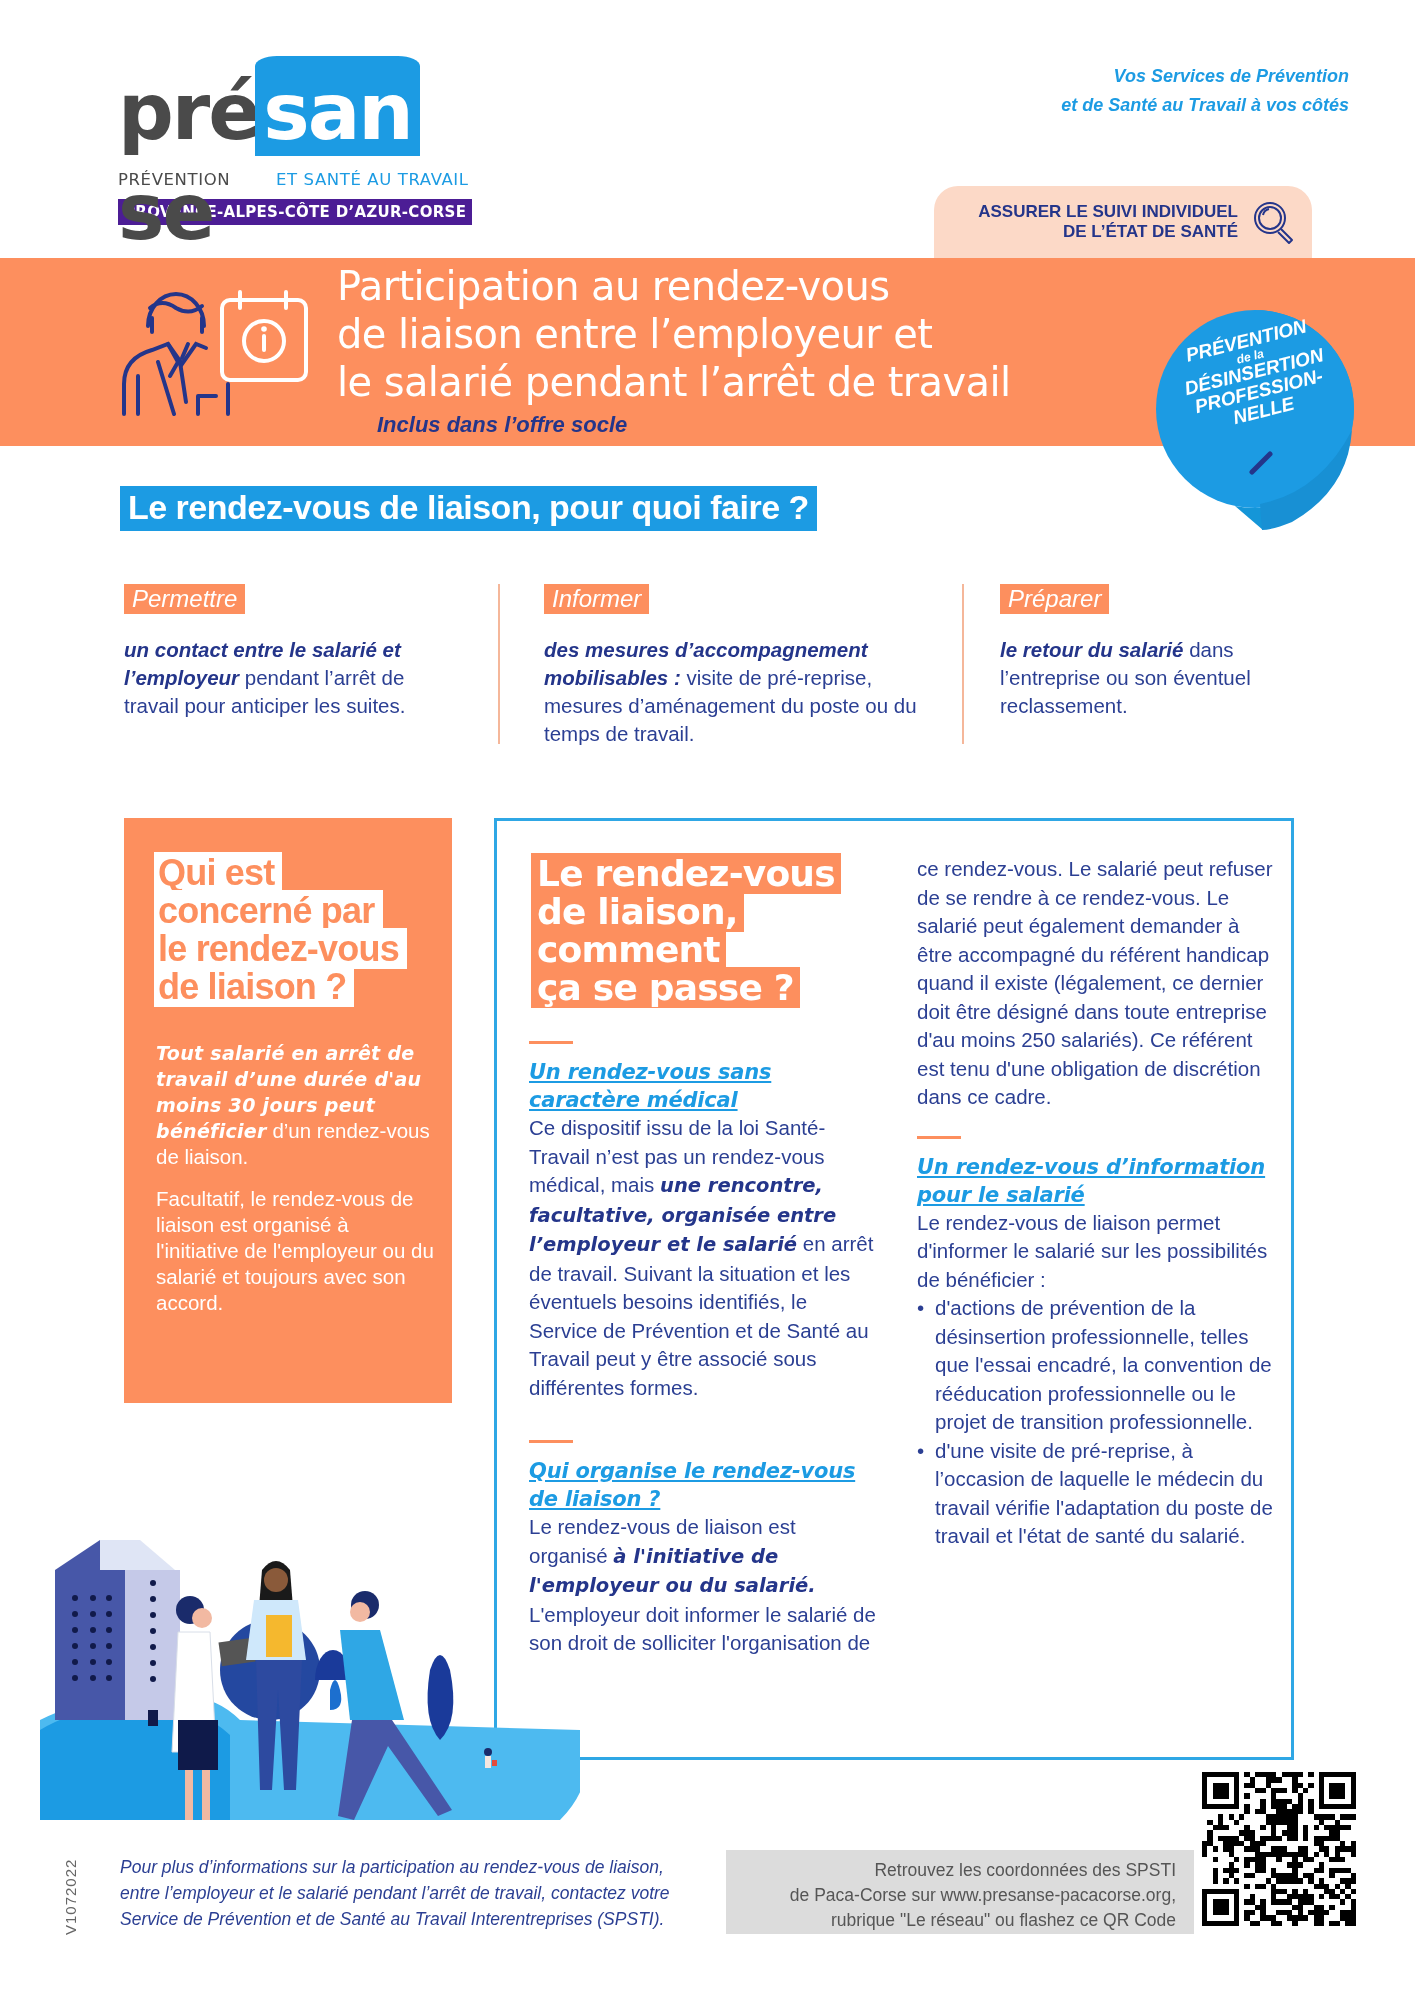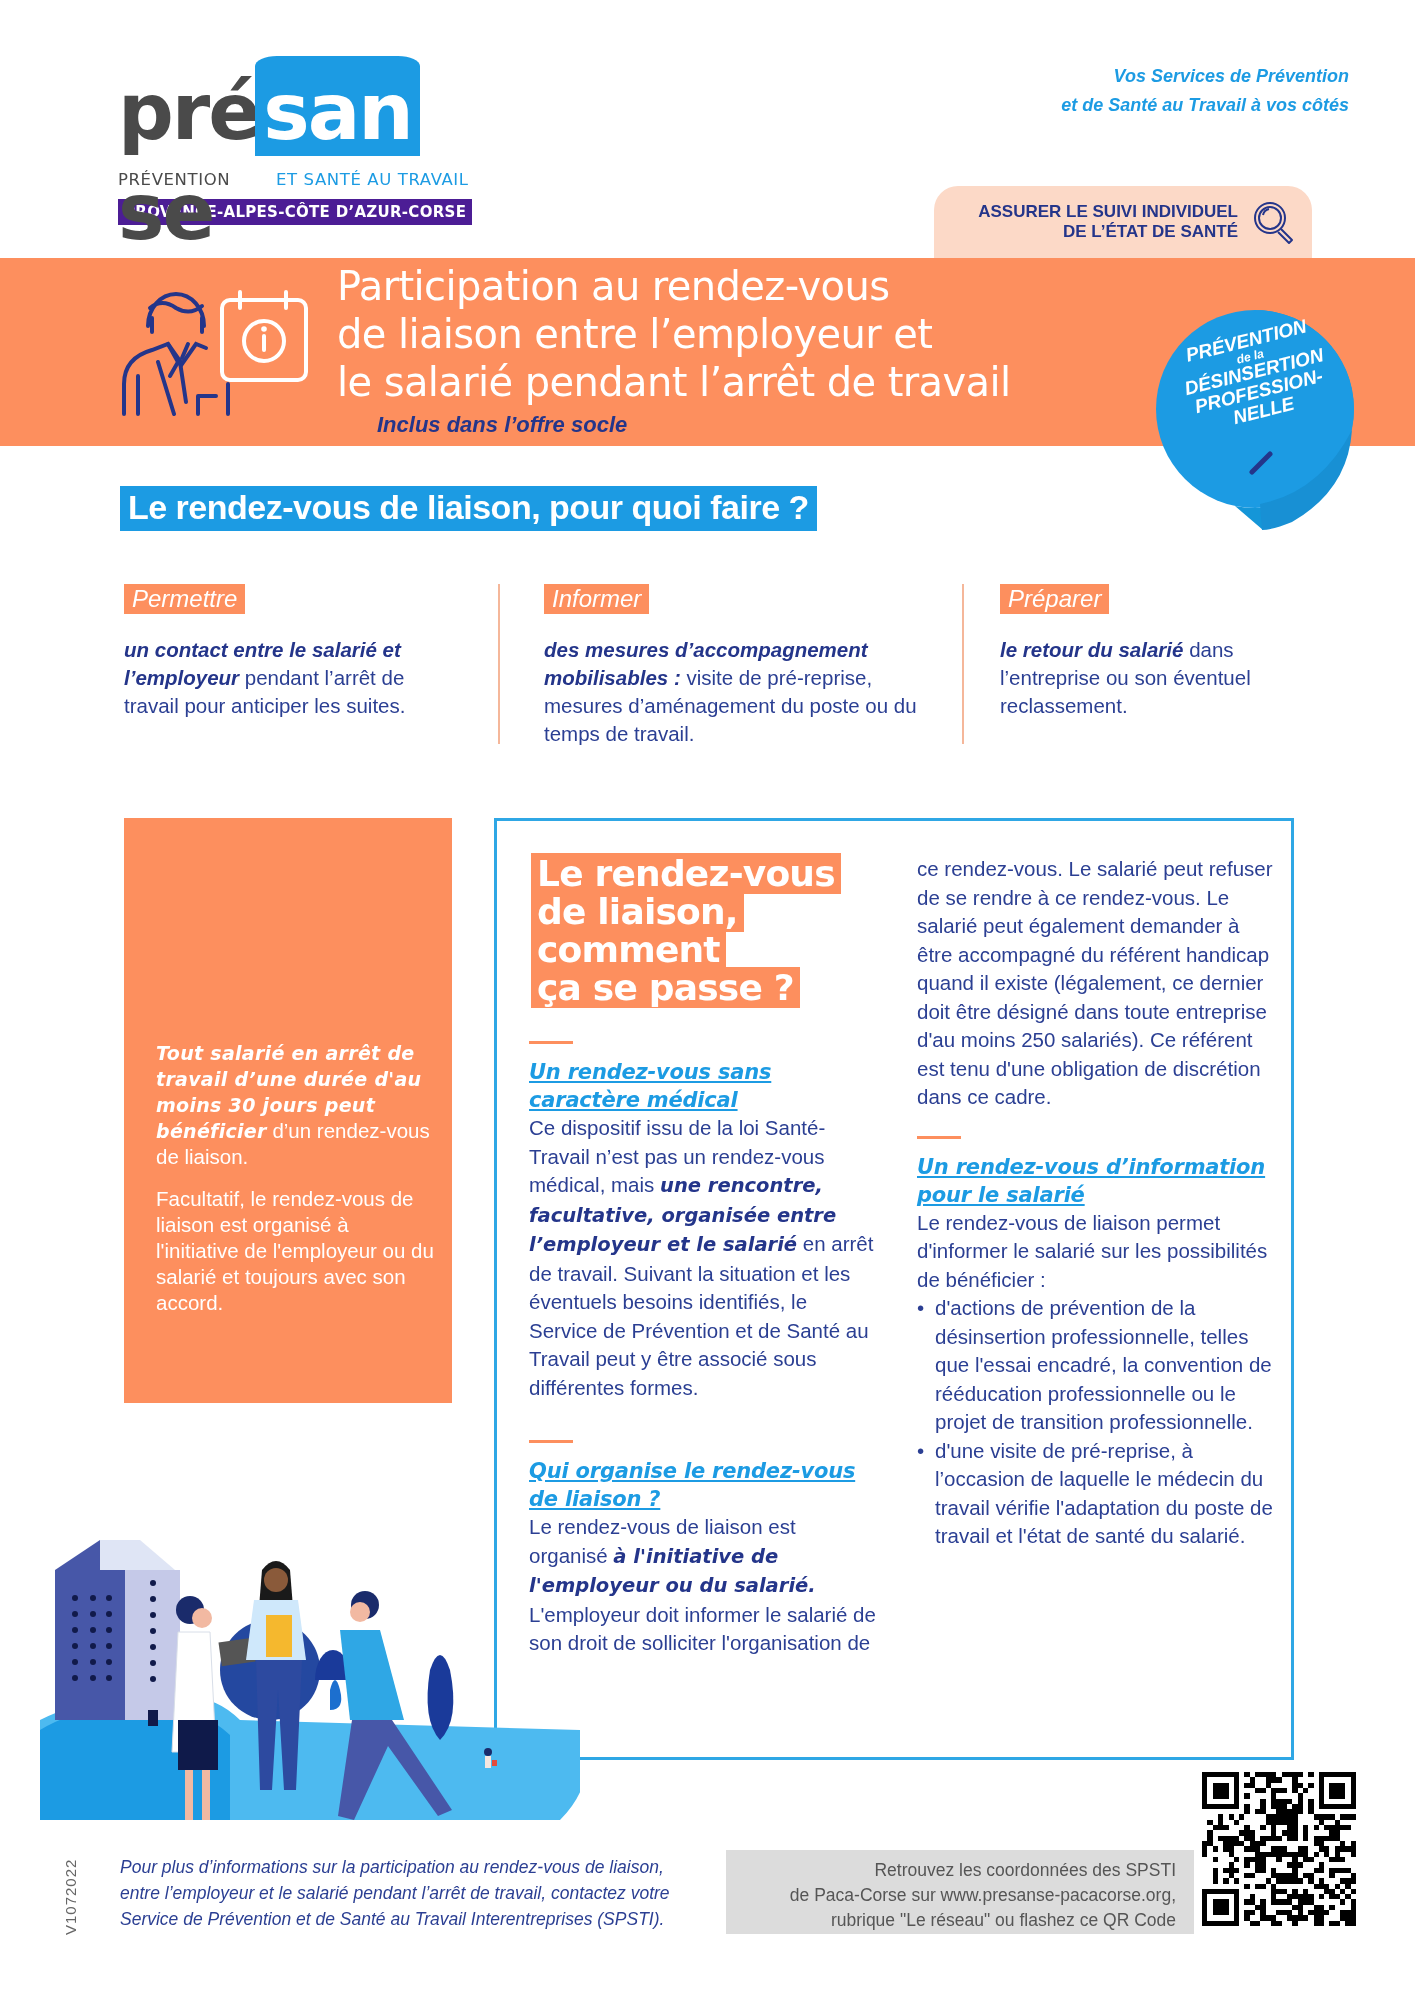--- a/index.html
+++ b/index.html
@@ -150,20 +150,26 @@
     <div class="col-body"><b>des mesures d’accompagnement mobilisables :</b><span> visite de pré-reprise, mesures d’aménagement du poste ou du temps de travail.</span></div>
   </div>
   <div class="col-sep" style="left:842px;"></div>
   <div class="col" style="left:880px; width:260px;">
     <div class="tag">Préparer</div>
     <div class="col-body"><b>le retour du salarié</b><span> dans l’entreprise ou son éventuel reclassement.</span></div>
   </div>
 </div>
 
 <div class="abs qbox">
+  <div class="qbox-title">
+    <span>Qui est</span><br>
+    <span>concerné par</span><br>
+    <span>le rendez-vous</span><br>
+    <span>de liaison ?</span>
+  </div>
   <div class="qbox-body">
     <p><b>Tout salarié en arrêt de travail d’une durée d'au moins 30 jours peut bénéficier</b><span> d’un rendez-vous de liaison.</span></p>
     <p>Facultatif, le rendez-vous de liaison est organisé à l'initiative de l'employeur ou du salarié et toujours avec son accord.</p>
   </div>
 </div>
 
 <div class="abs rbox">
   <div class="rtitle">
     <span>Le rendez-vous</span><br>
     <span>de liaison,</span><br>

